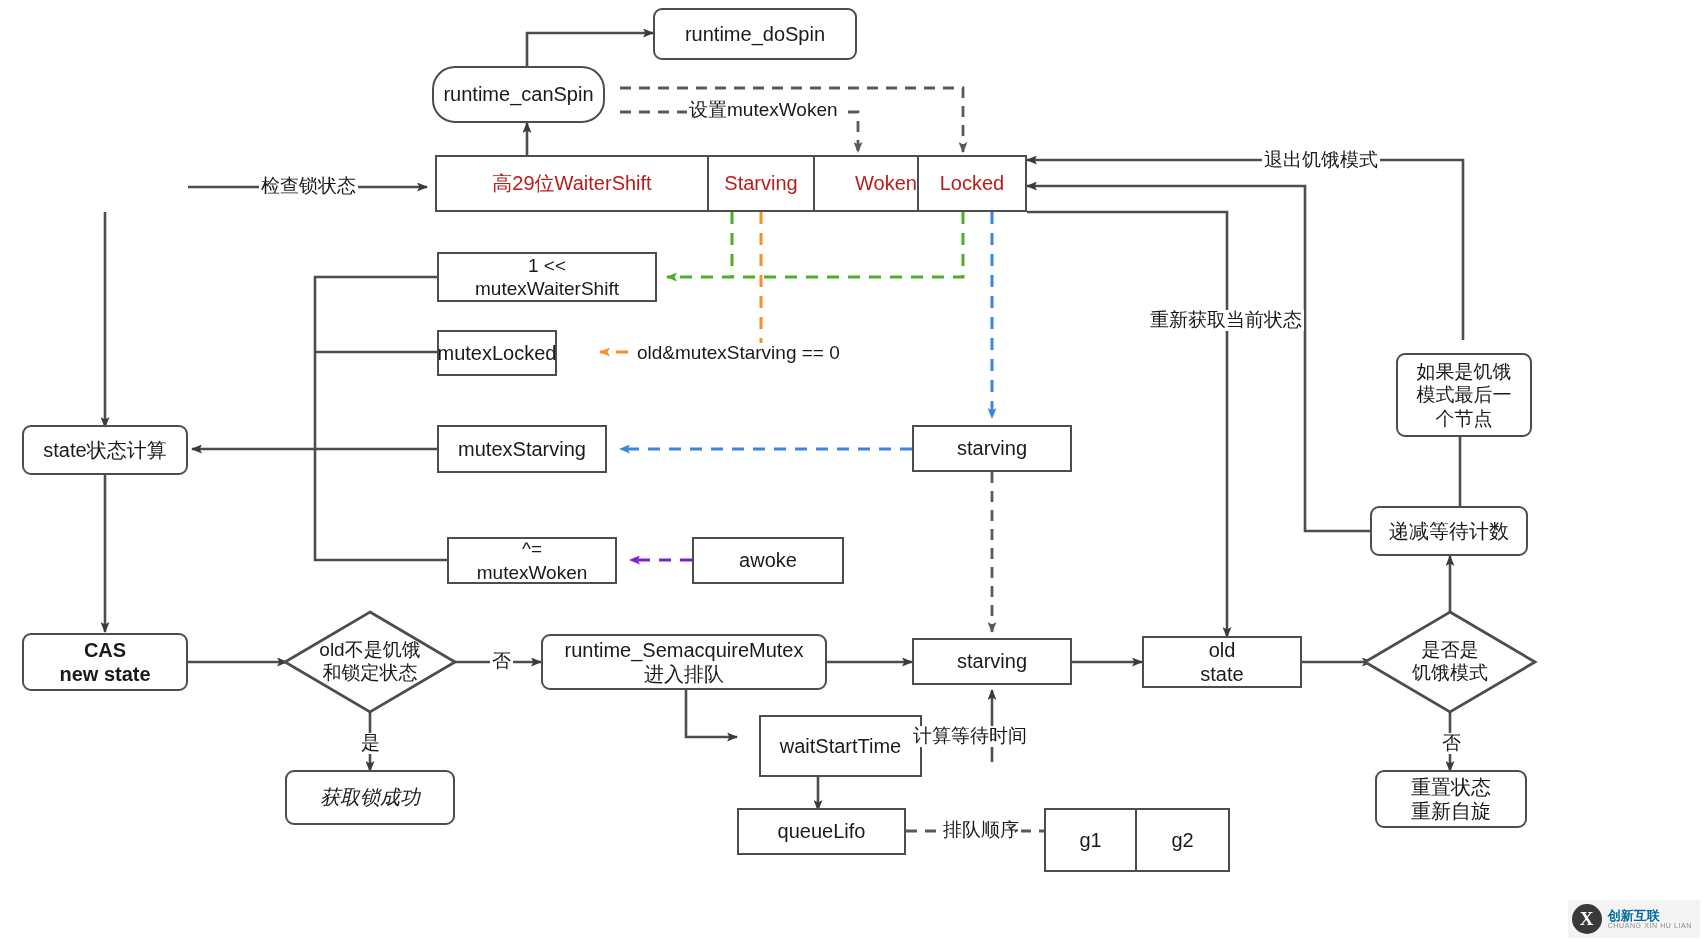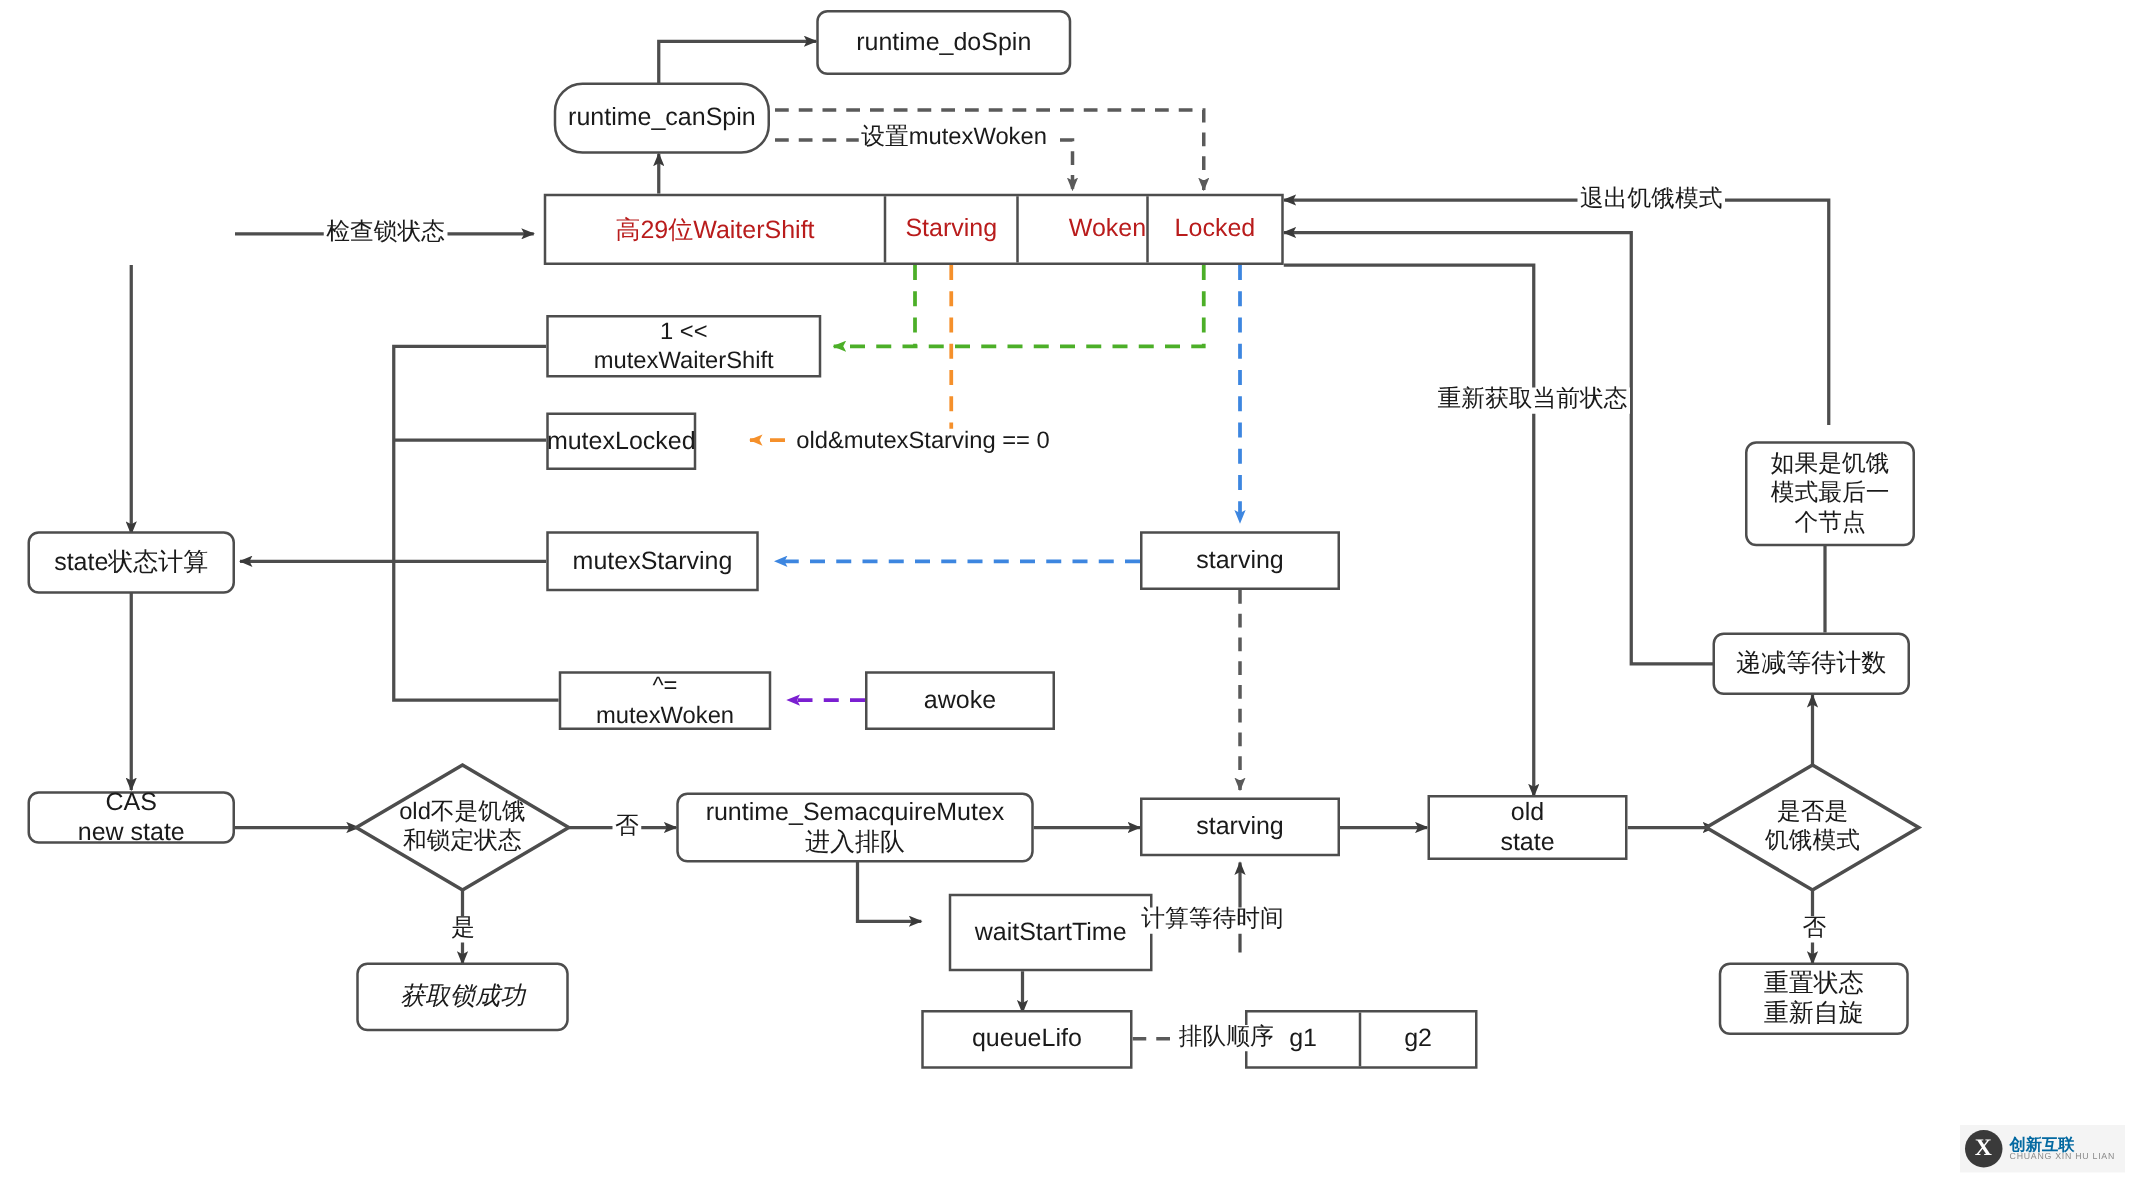--- a/index.html
+++ b/index.html
@@ -254,21 +254,21 @@
 
     <g fill="#ffffff" stroke="#4d4d4d" stroke-width="2.8">
       <path d="M370,612 L455,662 L370,712 L285,662 Z"></path>
       <path d="M1450,612 L1535,662 L1450,712 L1365,662 Z"></path>
     </g>
   </svg>
 
 
   <div class="node rounded" style="left:653px; top:8px; width:204px; height:52px;">runtime_doSpin</div>
 
-  <div class="node rounded" style="left:443px; top:66px; width:173px; height:57px;border-radius:23px;">runtime_canSpin</div>
+  <div class="node rounded" style="left:432px; top:66px; width:173px; height:57px;border-radius:23px;">runtime_canSpin</div>
 
   <div class="statebar" style="left:435px; top:155px; width:592px; height:57px;">
     <div class="cell" style="flex:0 0 272px;">高29位WaiterShift</div>
     <div class="cell" style="flex:0 0 106px;">Starving</div>
     <div class="cell" style="flex:0 0 100px;padding-left:40px;">Woken</div>
     <div class="cell" style="flex:1 1 auto;">Locked</div>
   </div>
 
   <div class="node sharp" style="left:437px; top:252px; width:220px; height:50px; font-size:19px;">1 &lt;&lt;
 mutexWaiterShift</div>
@@ -277,21 +277,21 @@
 
   <div class="node sharp" style="left:437px; top:425px; width:170px; height:48px;">mutexStarving</div>
 
   <div class="node rounded" style="left:22px; top:425px; width:166px; height:50px;">state状态计算</div>
 
   <div class="node sharp" style="left:447px; top:537px; width:170px; height:47px; font-size:19px;">^=
 mutexWoken</div>
 
   <div class="node sharp" style="left:692px; top:537px; width:152px; height:47px;">awoke</div>
 
-  <div class="node rounded" style="left:22px; top:633px; width:166px; height:42px;">CAS
+  <div class="node rounded" style="left:22px; top:633px; width:166px; height:58px;font-weight:bold;">CAS
 new state</div>
 
   <div class="node rounded" style="left:285px; top:770px; width:170px; height:55px;font-style:italic;">获取锁成功</div>
 
   <div class="node rounded" style="left:541px; top:634px; width:286px; height:56px;">runtime_SemacquireMutex
 进入排队</div>
 
   <div class="node sharp" style="left:759px; top:715px; width:163px; height:62px;">waitStartTime</div>
 
   <div class="node sharp" style="left:737px; top:808px; width:169px; height:47px;">queueLifo</div>
@@ -305,21 +305,21 @@
 
   <div class="node rounded" style="left:1396px; top:353px; width:136px; height:84px; font-size:19px;">如果是饥饿
 模式最后一
 个节点</div>
 
   <div class="node rounded" style="left:1370px; top:506px; width:158px; height:50px;">递减等待计数</div>
 
   <div class="node rounded" style="left:1375px; top:770px; width:152px; height:58px;">重置状态
 重新自旋</div>
 
-  <div class="gbar" style="left:996px; top:808px; width:186px; height:47px;">
+  <div class="gbar" style="left:1044px; top:808px; width:186px; height:64px;">
     <div class="cell" style="flex:1 1 50%;">g1</div>
     <div class="cell" style="flex:1 1 50%;">g2</div>
   </div>
 
   <div class="diamond" style="left:285px; top:612px; width:170px; height:100px;">
     <div class="dlabel">old不是饥饿
 和锁定状态</div>
   </div>
 
   <div class="diamond" style="left:1365px; top:612px; width:170px; height:100px;">

